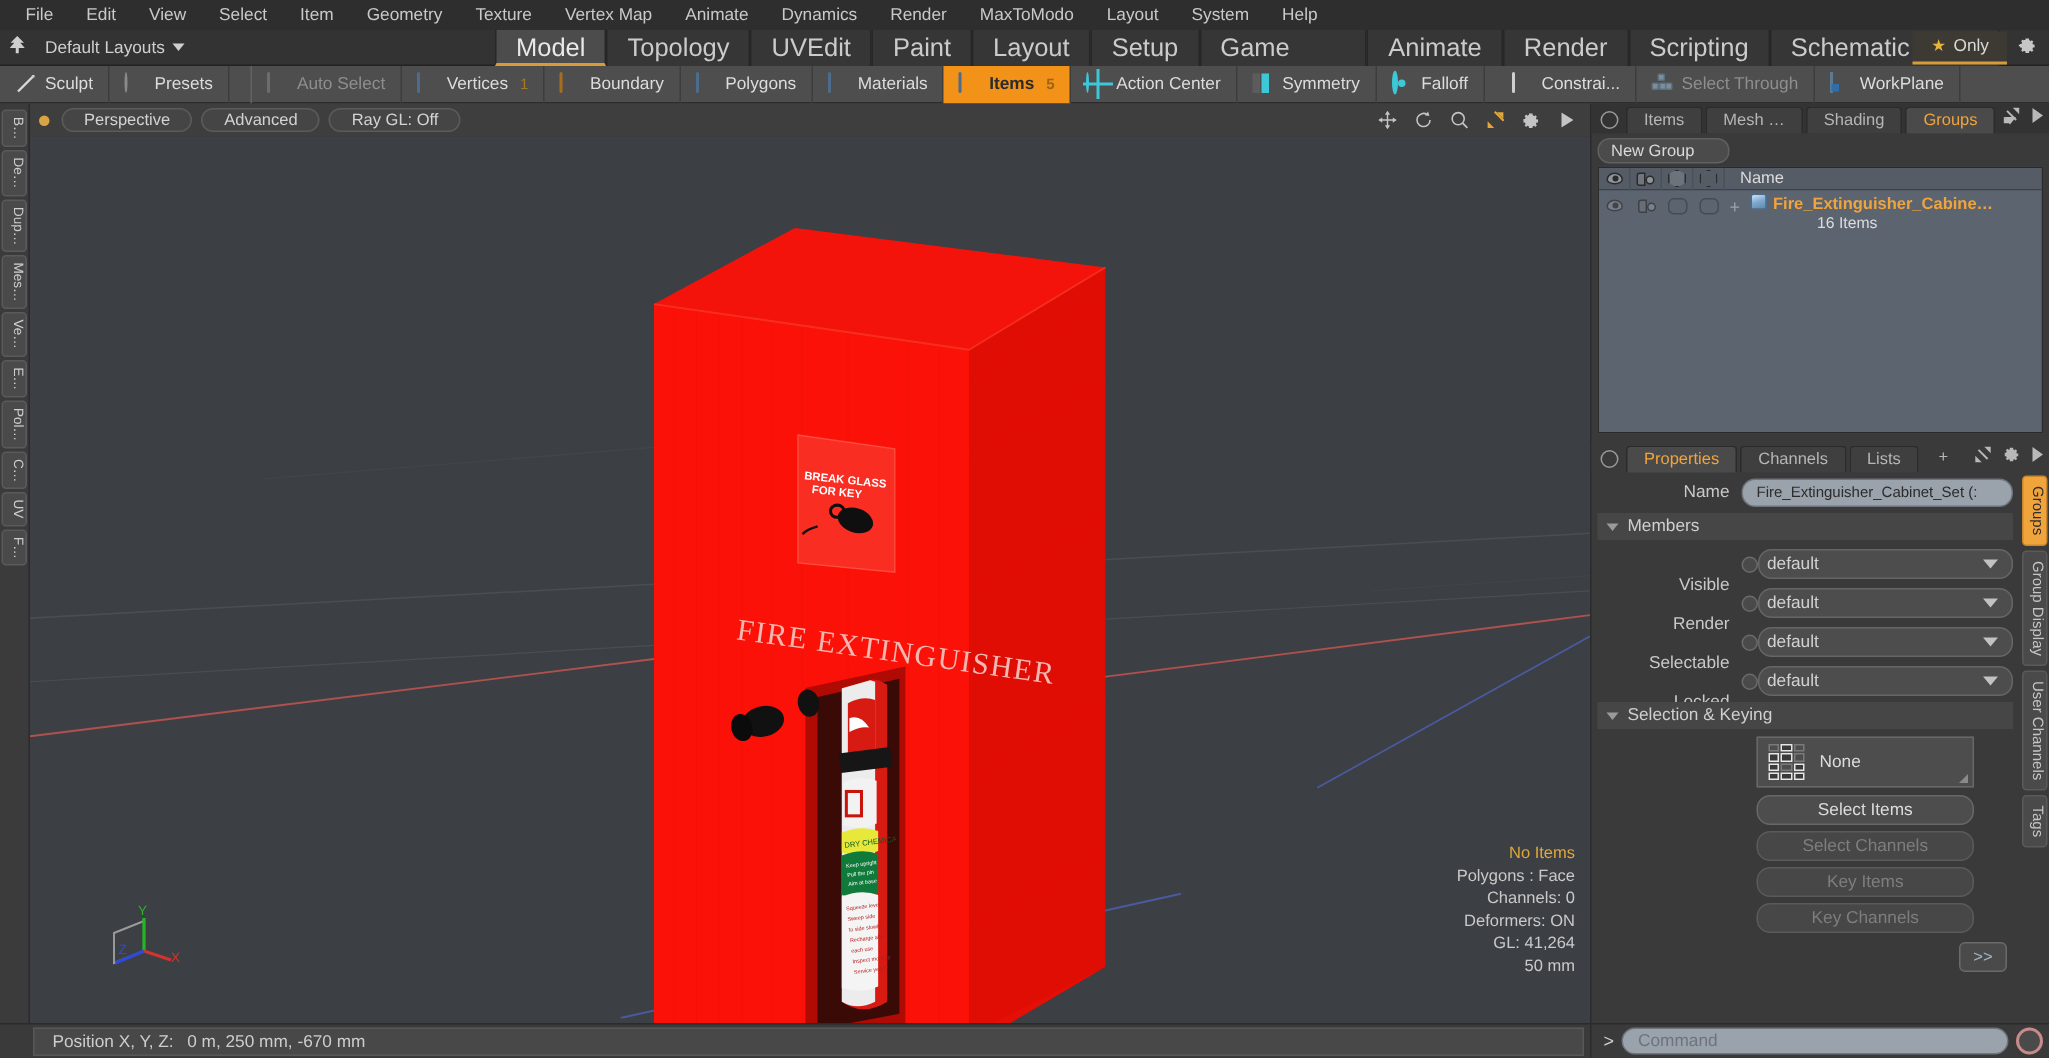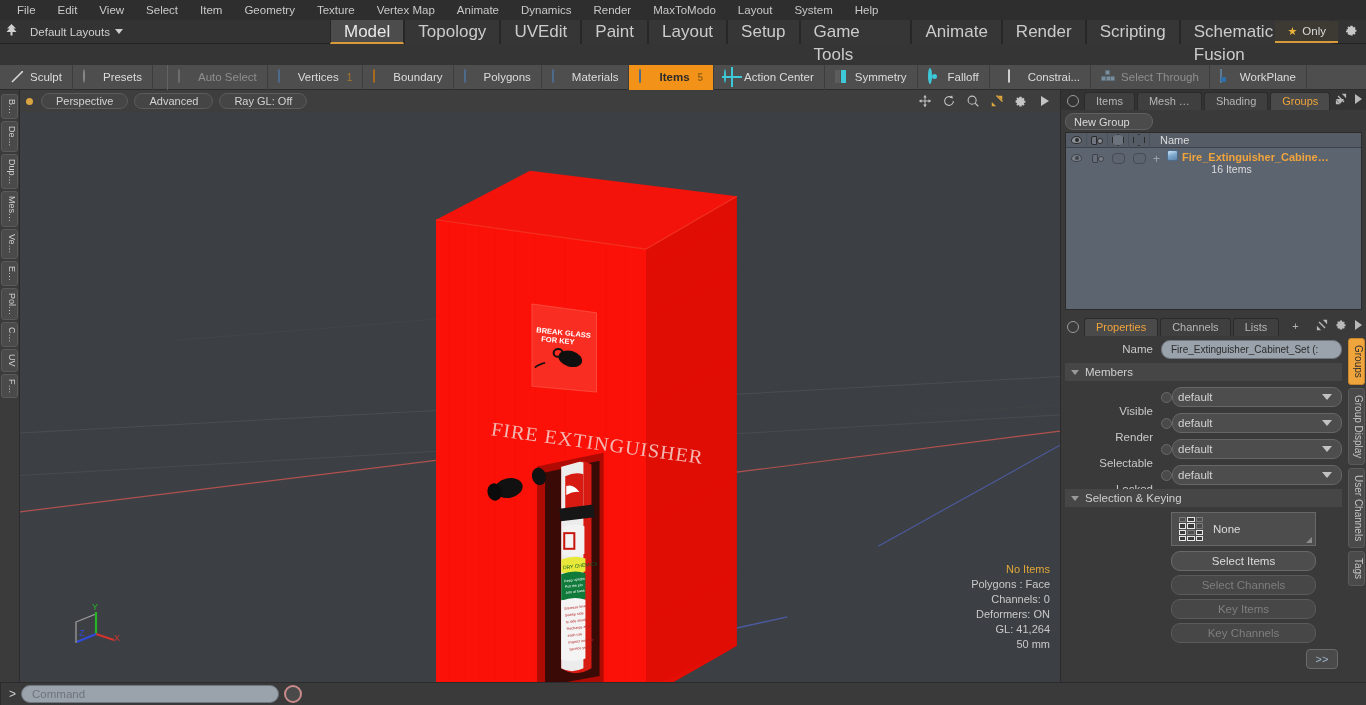--- a/index.html
+++ b/index.html
@@ -22,21 +22,21 @@
   .lay-tabs .lt.active { background:#4c4c4c; color:#e8e8e8; border-bottom:2px solid #d79b3a; }
   .lay-tabs .plus { padding:0 12px; height:24px; line-height:22px; font-size:15px; color:#d0d0d0; }
   .lay-right { position:absolute; right:4px; top:0; height:24px; display:flex; align-items:center; gap:2px; }
   .only-btn { display:flex; align-items:center; gap:5px; padding:0 12px; height:22px; line-height:21px;
      background:#3d3a33; color:#d9d9d9; font-size:11.5px; border-bottom:2px solid #d79b3a; }
   .star { color:#e8b33a; font-size:11px; }
   .gear-b { width:22px; text-align:center; color:#c6c6c6; font-size:13px; }
 
   
   .modebar { height:25px; background:#4e4e4e; display:flex; align-items:center; flex:0 0 25px;
-     border-bottom:1px solid #2c2c2c; position:relative;margin-top:21px; }
+     border-bottom:1px solid #2c2c2c; position:relative; }
   .mbtn { display:flex; align-items:center; gap:6px; padding:0 10px; height:25px; color:#dcdcdc; font-size:11.5px;
      border-right:1px solid #3d3d3d; white-space:nowrap; position:relative; }
   .mbtn.sep-l { border-left:1px solid #636363; }
   .mbtn.dim { color:#8e8e8e; }
   .mbtn.active { background:#f29219; color:#2b2b2b; font-weight:bold; }
   .mbtn .num { font-size:10px; color:#a57b28; margin-left:2px; }
   .mbtn.active .num { color:#9d6412; }
   .gap8 { width:8px; }
   .gap14 { width:14px; }
 
@@ -687,19 +687,26 @@
           <div class="stab active">Groups</div>
           <div class="stab">Group Display</div>
           <div class="stab">User Channels</div>
           <div class="stab">Tags</div>
         </div>
       </div>
     </div>
   </div>
 
   <div class="bottom">
+    <div class="statusbar">
+      <div class="stat-grip"></div>
+      <div class="stat-field">
+        <span>Position X, Y, Z:</span>
+        <span>0 m, 250 mm, -670 mm</span>
+      </div>
+    </div>
     <div class="cmdbar">
       <span class="cmd-gt">&gt;</span>
       <div class="cmd-field">Command</div>
       <span class="cmd-circ"></span>
     </div>
   </div>
 </div>
 
 </body></html>

